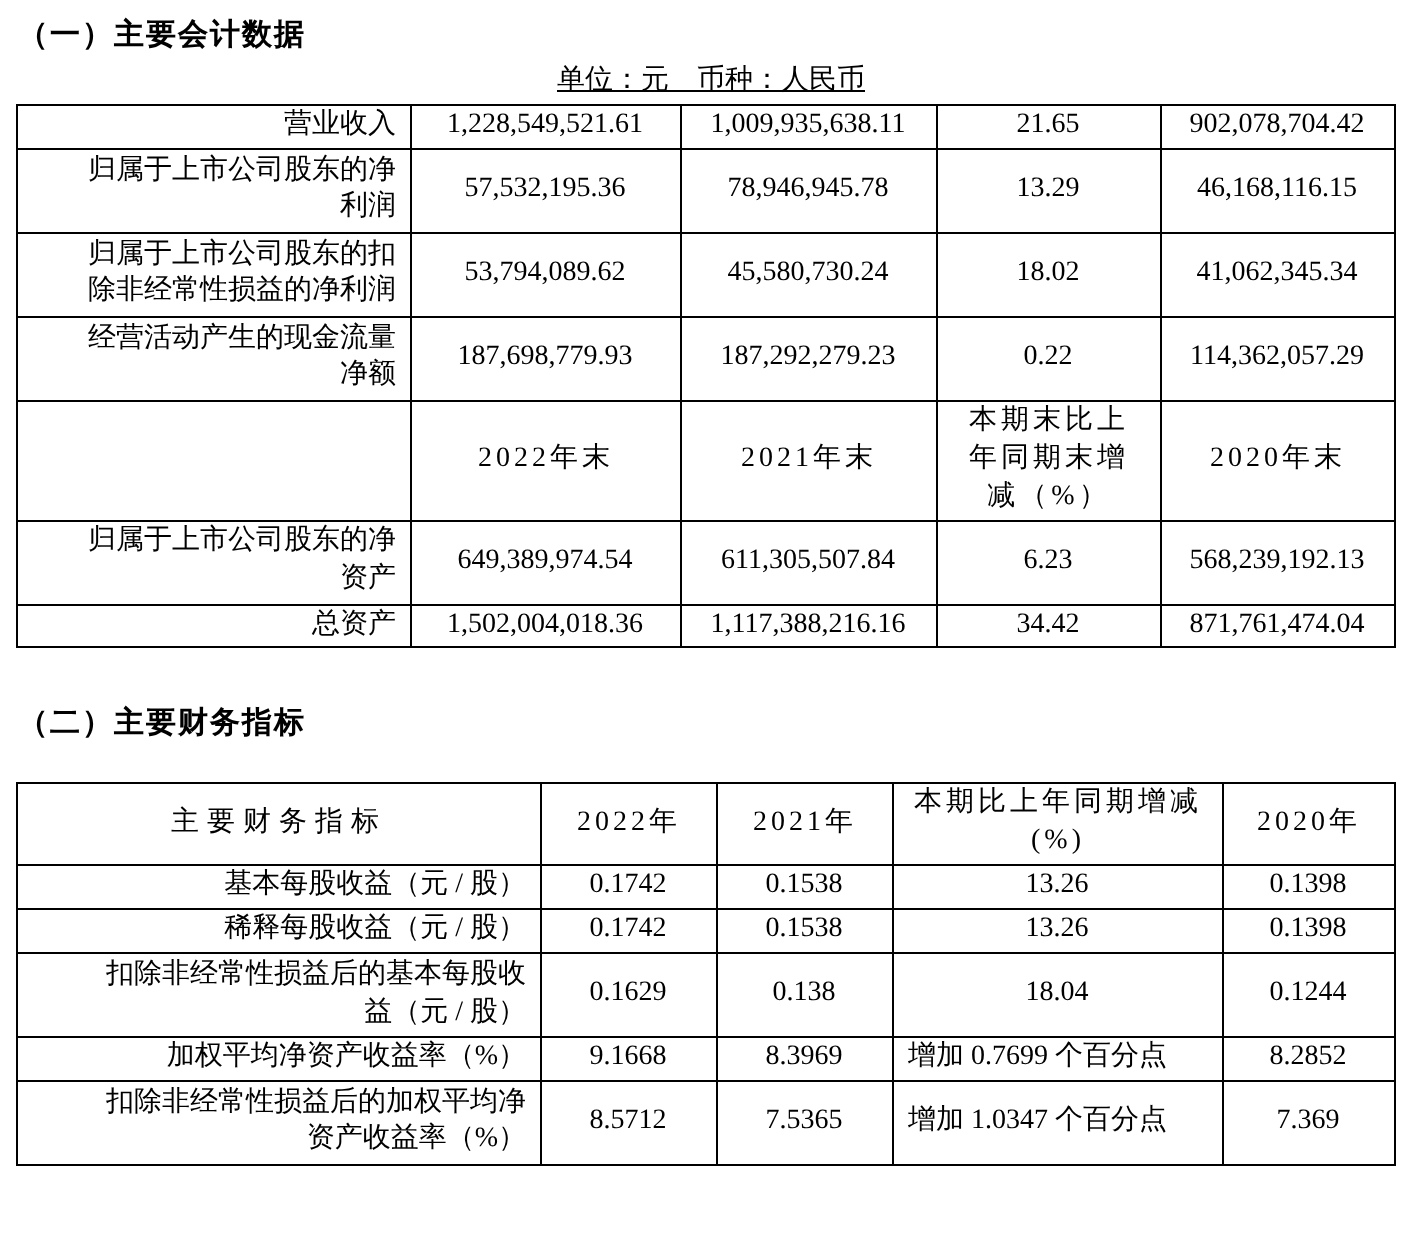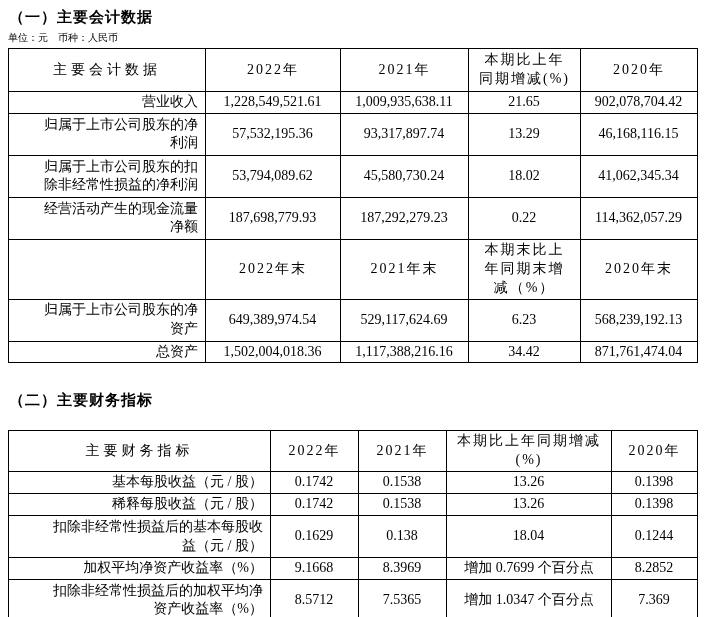--- a/index.html
+++ b/index.html
@@ -14,43 +14,44 @@
     font-size:14px;
     overflow:hidden;
   }
   .sec-title{
     font-size:15px;
     font-weight:bold;
     letter-spacing:1px;
     margin:2px 0 0 1px;
   }
   .unit-note{
-    text-align:left;
-    font-size:10px;
+    text-align:center;
+    font-size:14px;
     margin:4px 1px 3px 0;
+    text-decoration:underline;
   }
   table{
     border-collapse:collapse;
     table-layout:fixed;
     width:689px;
     background:#fff;
   }
   td{
     border:1px solid #000;
     font-size:14px;
     line-height:1.35;
     padding:1px 7px;
     vertical-align:middle;
     white-space:pre-line;
     overflow:hidden;
     box-sizing:border-box;
   }
   td.l{text-align:right;padding-left:5px;}
   td.r{text-align:center;padding-right:8px;}
-  td.c{text-align:center;}
+  td.c{text-align:left;}
   td.hd{text-align:center;letter-spacing:2px;}
   td.lsx{letter-spacing:4px;}
   tr.h1 td{height:43px;}
   tr.h2 td{height:56px;}
   tr.h3 td{height:34px;}
   tr.one td{height:21px;}
   tr.two td{height:42px;}
   .sec2{margin-top:28px;}
   .t2{margin-top:20px;}
 </style>
@@ -64,40 +65,32 @@
 
   <table>
     <colgroup>
       <col style="width:197px">
         <col style="width:135px">
         <col style="width:128px">
         <col style="width:112px">
         <col style="width:117px">
     </colgroup>
     <tbody>
-      <tr class="h1">
-        <td class="hd lsx">主要会计数据</td>
-        <td class="hd">2022年</td>
-        <td class="hd">2021年</td>
-        <td class="hd">本期比上年
-同期增减(%)</td>
-        <td class="hd">2020年</td>
-      </tr>
       <tr class="one">
         <td class="l">营业收入</td>
         <td class="r">1,228,549,521.61</td>
         <td class="r">1,009,935,638.11</td>
         <td class="r">21.65</td>
         <td class="r">902,078,704.42</td>
       </tr>
       <tr class="two">
         <td class="l">归属于上市公司股东的净
 利润</td>
         <td class="r">57,532,195.36</td>
-        <td class="r">93,317,897.74</td>
+        <td class="r">78,946,945.78</td>
         <td class="r">13.29</td>
         <td class="r">46,168,116.15</td>
       </tr>
       <tr class="two">
         <td class="l">归属于上市公司股东的扣
 除非经常性损益的净利润</td>
         <td class="r">53,794,089.62</td>
         <td class="r">45,580,730.24</td>
         <td class="r">18.02</td>
         <td class="r">41,062,345.34</td>
@@ -116,21 +109,21 @@
         <td class="hd">2021年末</td>
         <td class="hd">本期末比上
 年同期末增
 减（%）</td>
         <td class="hd">2020年末</td>
       </tr>
       <tr class="two">
         <td class="l">归属于上市公司股东的净
 资产</td>
         <td class="r">649,389,974.54</td>
-        <td class="r">529,117,624.69</td>
+        <td class="r">611,305,507.84</td>
         <td class="r">6.23</td>
         <td class="r">568,239,192.13</td>
       </tr>
       <tr class="one">
         <td class="l">总资产</td>
         <td class="r">1,502,004,018.36</td>
         <td class="r">1,117,388,216.16</td>
         <td class="r">34.42</td>
         <td class="r">871,761,474.04</td>
       </tr>

